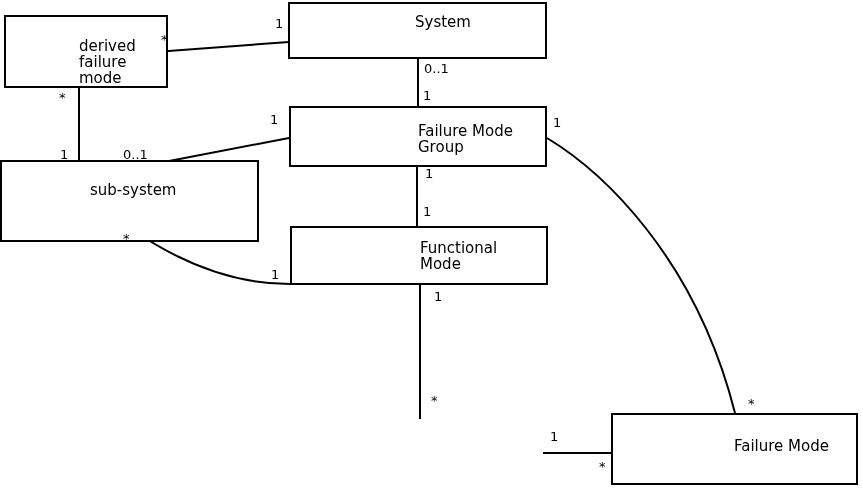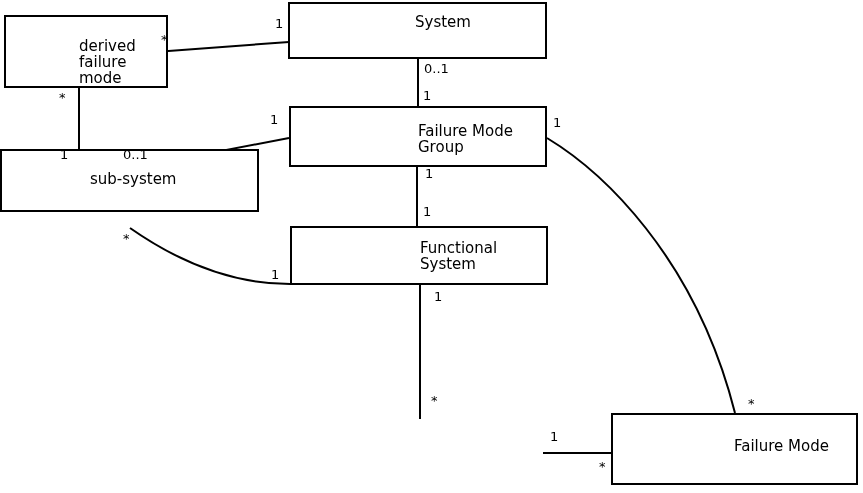--- a/index.html
+++ b/index.html
@@ -74,27 +74,27 @@
 
   <div class="entity" style="left:288px; top:2px; width:259px; height:57px;">
     <span class="entity-label" style="left:125px; top:10px;">System</span>
   </div>
 
   <div class="entity" style="left:289px; top:106px; width:258px; height:61px;">
     <span class="entity-label" style="left:127px; top:15px;">Failure Mode
 Group</span>
   </div>
 
-  <div class="entity" style="left:0px; top:149px; width:259px; height:63px;text-align:right;">
+  <div class="entity" style="left:0px; top:160px; width:259px; height:82px;text-align:right;">
     <span class="entity-label" style="left:88px; top:20px;">sub-system</span>
   </div>
 
   <div class="entity" style="left:290px; top:226px; width:258px; height:59px;">
     <span class="entity-label" style="left:128px; top:12px;">Functional
-System</span>
+Mode</span>
   </div>
 
 
   <div class="entity" style="left:611px; top:413px; width:247px; height:72px;">
     <span class="entity-label" style="left:121px; top:23px;">Failure Mode</span>
   </div>
 
   <span class="mult" style="left:275px; top:16px;">1</span>
   <span class="mult" style="left:161px; top:32px;">*</span>
 

